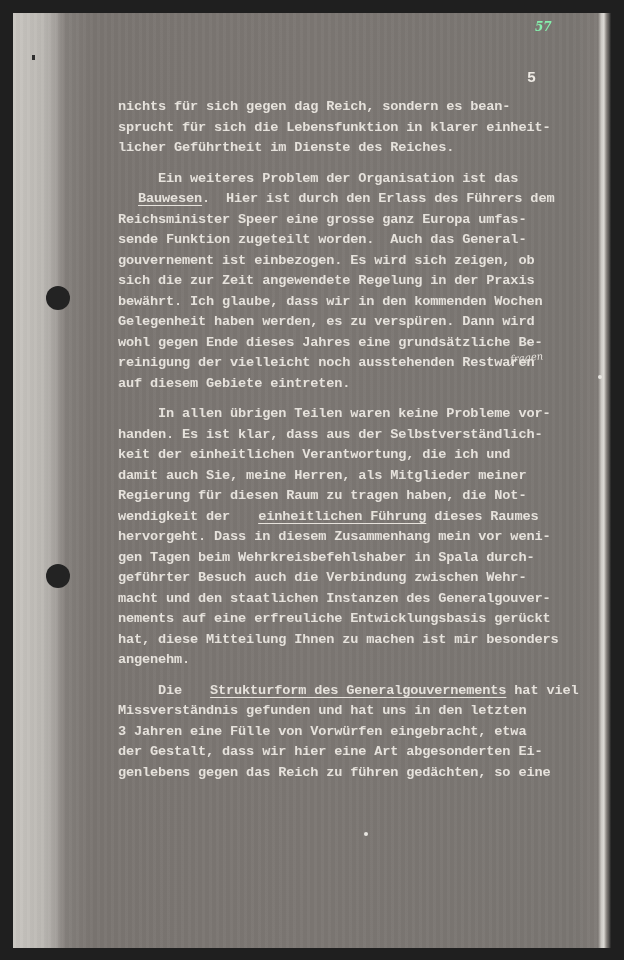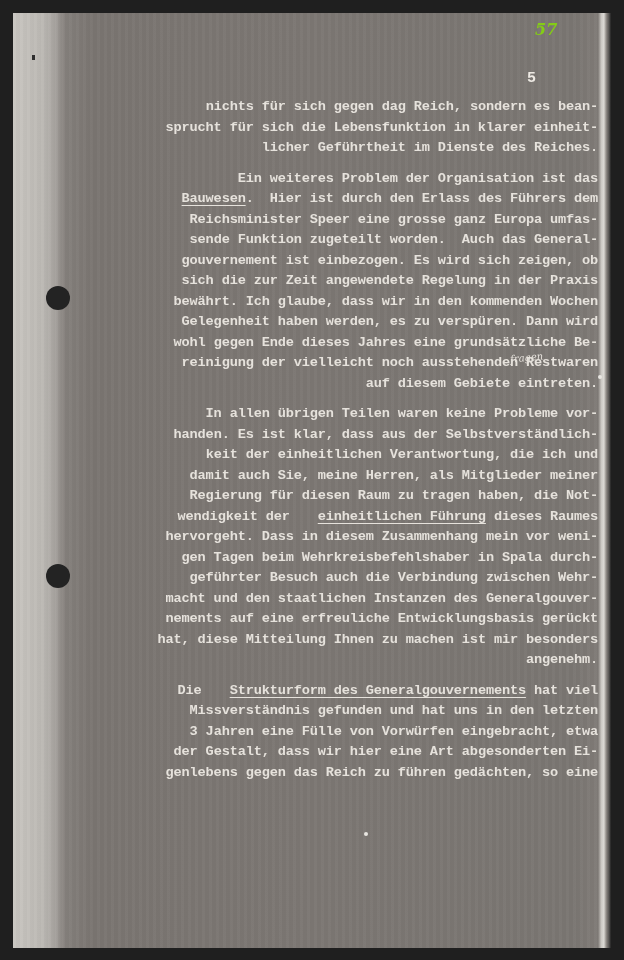--- a/index.html
+++ b/index.html
@@ -6,28 +6,28 @@
   body { width:624px; height:960px; background:#1f1f1f; position:relative; overflow:hidden; }
   .paper {
     position:absolute; left:13px; top:13px; width:598px; height:935px;
     background: linear-gradient(90deg, #c9c6c1 0px, #bcb9b4 30px, #a7a39f 42px, #85807c 52px, #7a7571 80px, #7c7773 300px, #7a7672 560px, #807b77 585px, #c8c5c0 588px, #dcdad5 591px, #9a9590 593px, #1f1f1f 598px);
   }
   .paper::before {
     content:""; position:absolute; left:0; top:0; right:0; bottom:0;
     background: repeating-linear-gradient(90deg, rgba(255,255,255,0.02) 0 3px, rgba(0,0,0,0.02) 3px 7px);
   }
   .hole { position:absolute; width:24px; height:24px; border-radius:50%; background:#232323; }
-  .folio { position:absolute; left:535px; top:20px; color:#84cc16; font-family:"DejaVu Serif", serif; font-style:italic; font-weight:bold; font-size:16px; }
+  .folio { position:absolute; left:535px; top:20px; color:#86efac; font-family:"DejaVu Serif", serif; font-style:italic; font-weight:bold; font-size:12px; }
   .pageno { position:absolute; left:527px; top:70px; color:#eeeae4; font-family:"Liberation Mono", monospace; font-weight:bold; font-size:15px; }
   .text {
     position:absolute; left:118px; top:97px; width:480px;
     color:#e6e2dc; font-family:"Liberation Mono", monospace; font-weight:bold;
     font-size:13.6px; line-height:20.5px; letter-spacing:-0.15px; white-space:pre;
   }
-  .line { display:block; height:20.5px;text-align:right; }
+  .line { display:block; height:20.5px; }
   .gap { display:block; height:10px; }
   .u { text-decoration: underline; text-decoration-thickness:1px; text-underline-offset:3px;margin-left:20px; }
   .handnote { position:absolute; left:510px; top:352px; color:#e6e2dc; font-family:"DejaVu Serif", serif; font-style:italic; font-size:10px; transform:rotate(-6deg); }
   .speck { position:absolute; width:4px; height:4px; border-radius:50%; background:#e8e6e1; }
   .mark { position:absolute; width:3px; height:5px; background:#2e2e2e; }
 </style>
 </head>
 <body>
 
 <div class="paper"></div>

